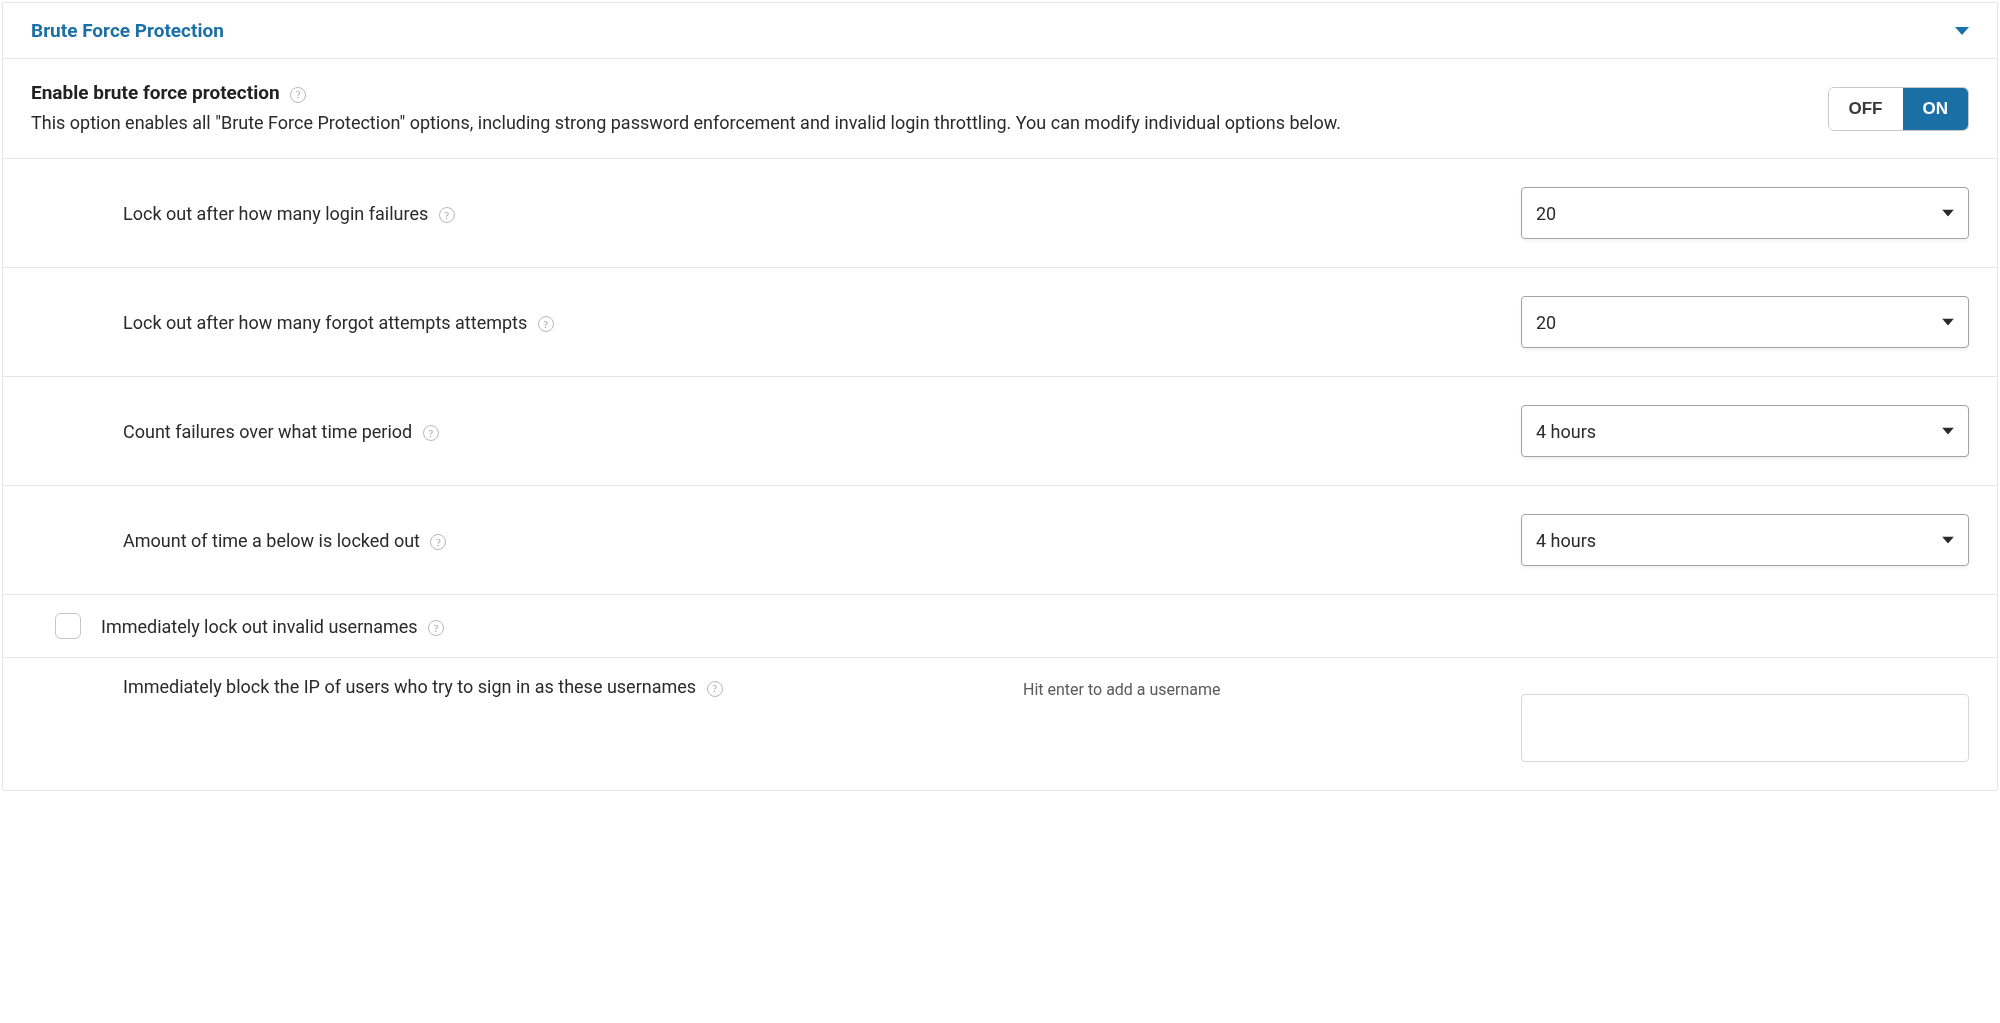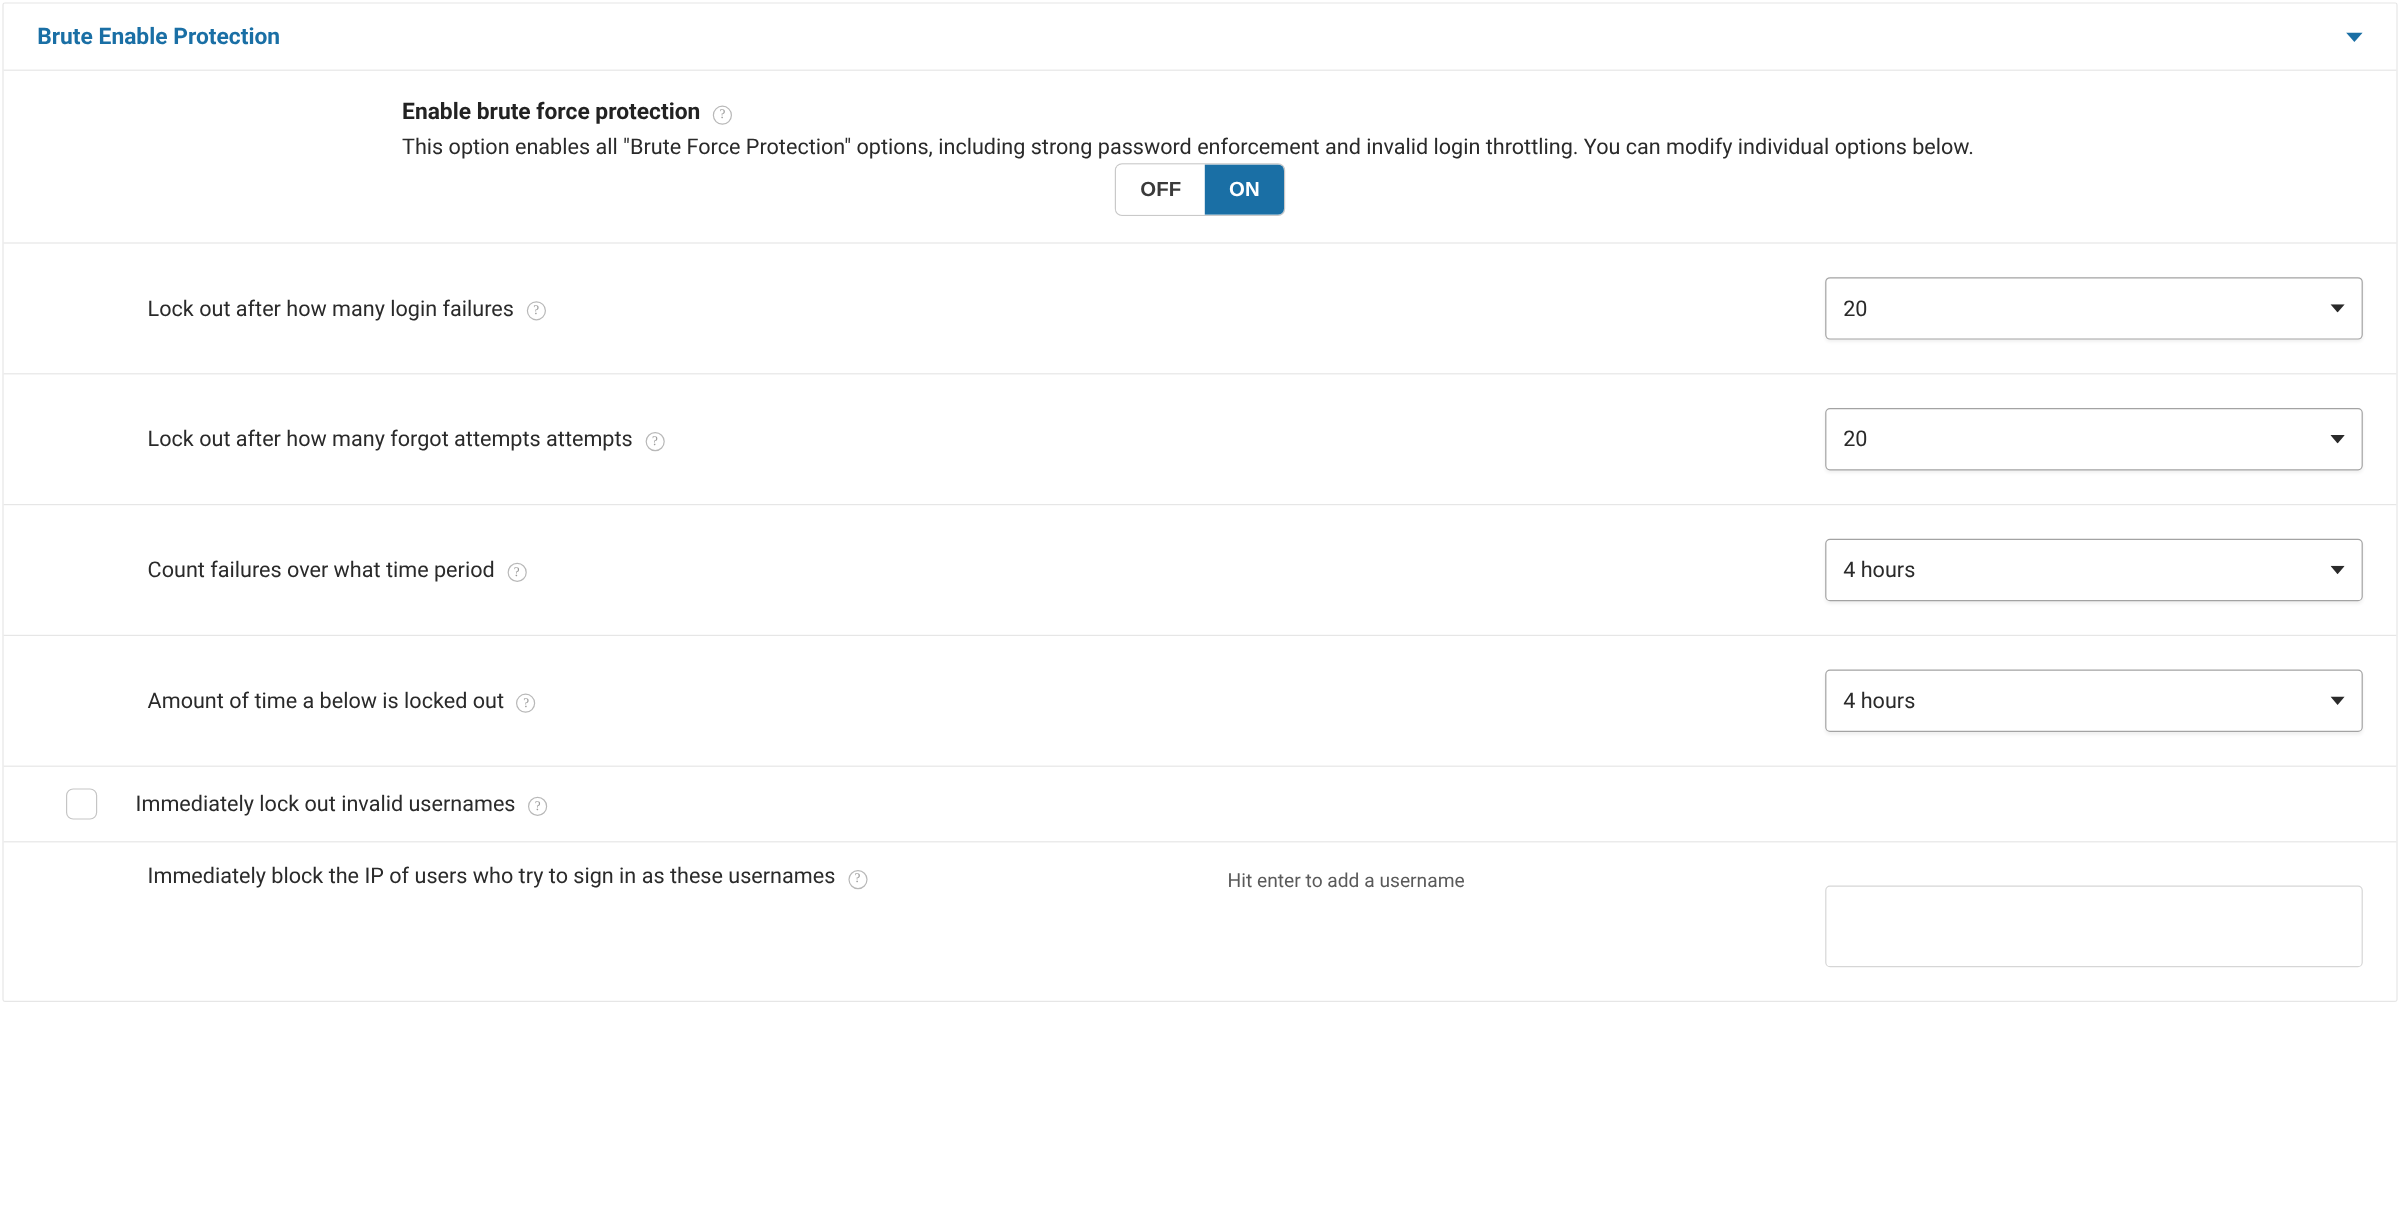--- a/index.html
+++ b/index.html
@@ -36,21 +36,20 @@
     display: flex;
     justify-content: space-between;
     align-items: center;
     padding: 20px 28px;
     border-bottom: 1px solid #e6e6e6;
   }
   .section-row:last-child { border-bottom: none; }
 
   .enable-row {
     padding: 22px 28px;
-    flex-direction: column;
   }
   .enable-left { flex: 1; padding-right: 20px; }
   .enable-title {
     font-weight: 700;
     color: #222;
     font-size: 19px;
     display: inline;
   }
   .enable-desc {
     margin-top: 6px;
@@ -134,21 +133,21 @@
     right: 14px;
     top: 50%;
     transform: translateY(-50%);
     color: #2a2a2a;
   }
   .caret svg { display:block; }
 
   .checkbox-row {
     padding: 18px 28px 18px 52px;
     align-items: center;
-    gap: 32px;
+    gap: 20px;
     justify-content: flex-start;
   }
   .checkbox {
     width: 26px;
     height: 26px;
     border: 1px solid #c5c5c5;
     border-radius: 6px;
     background: #fff;
     cursor: pointer;
     flex: 0 0 26px;
@@ -178,21 +177,21 @@
     outline: none;
     resize: none;
   }
 </style>
 </head>
 <body>
 
 <div class="panel">
 
   <div class="panel-header">
-    <span class="panel-title">Brute Enable Protection</span>
+    <span class="panel-title">Brute Force Protection</span>
     <span class="collapse-caret">
       <svg width="14" height="8" viewBox="0 0 14 8">
           <path d="M0 0 L7 8 L14 0 Z" fill="currentColor"></path>
         </svg>
     </span>
   </div>
 
   <div class="section-row enable-row">
     <div class="enable-left">
       <div>

